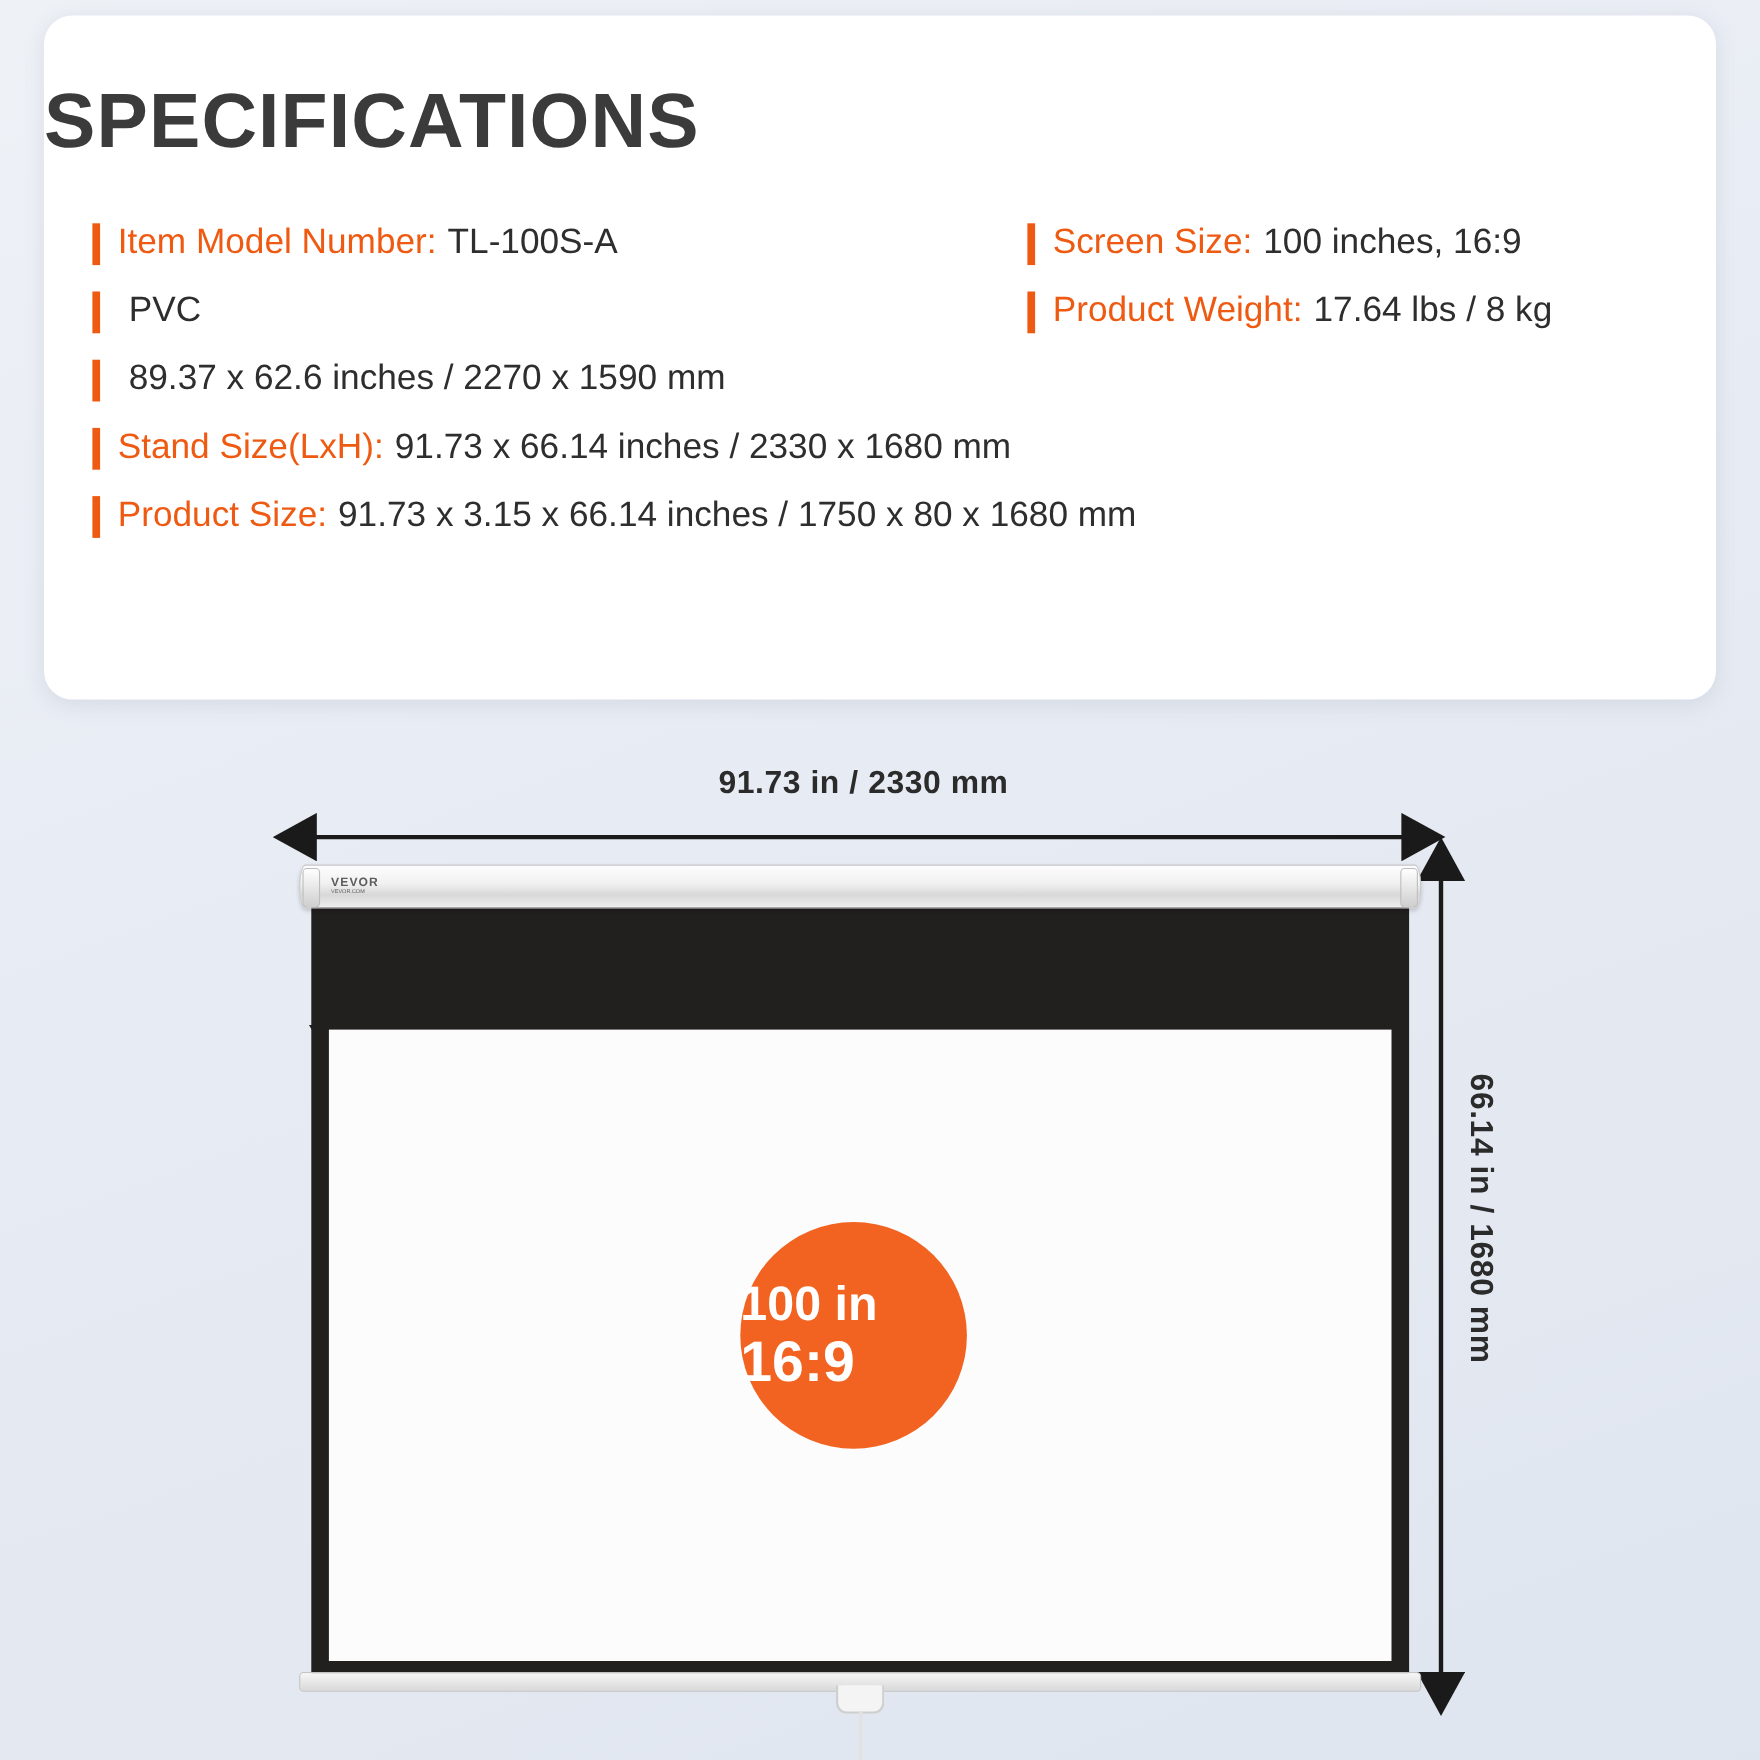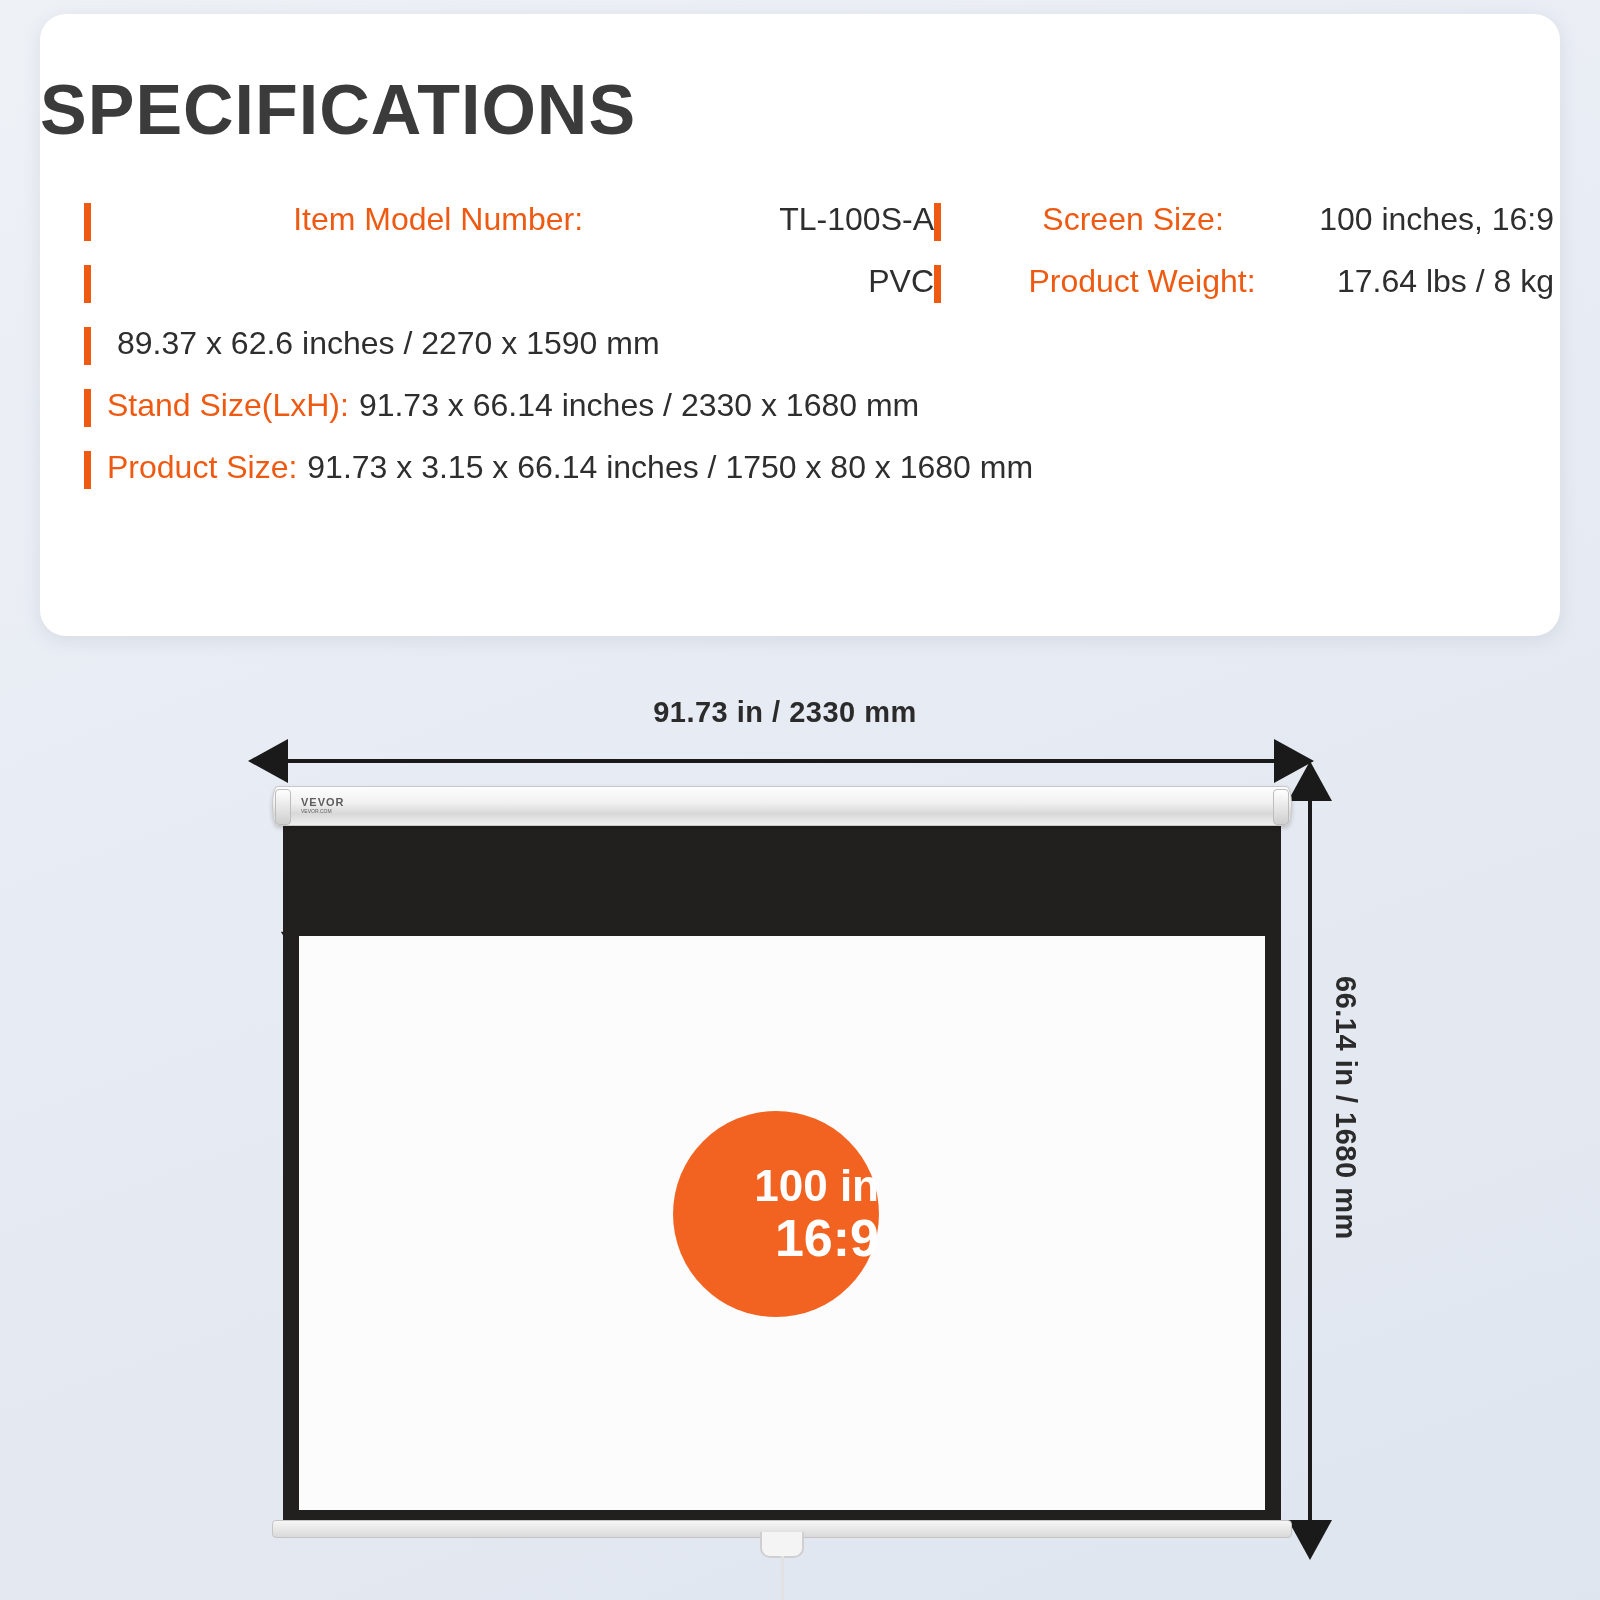--- a/index.html
+++ b/index.html
@@ -36,21 +36,20 @@
     padding: 0 0 0 44px;
   }
   .row {
     display: flex;
     align-items: flex-start;
   }
   .spec-item {
     display: flex;
     align-items: flex-start;
     padding: 11px 0;
-    justify-content: space-between;
   }
   .bar {
     width: 7px;
     height: 38px;
     background: #ef5a12;
     margin-right: 16px;
     flex: 0 0 auto;
     margin-top: 2px;
   }
   .label {
@@ -161,21 +160,21 @@
 
   .badge {
     position: absolute;
     left: 673px; top: 475px;
     width: 206px; height: 206px;
     border-radius: 50%;
     background: #f26322;
     color: #fff;
     display: flex;
     flex-direction: column;
-    align-items: flex-end;
+    align-items: flex-start;
     justify-content: center;
     font-weight: bold;
     line-height: 1.08;
     z-index: 5;
   }
   .badge .b1 { font-size: 44px; }
   .badge .b2 { font-size: 52px; }
 
   svg.overlay { position: absolute; left: 0; top: 0; width: 1600px; height: 964px; }
 </style>

